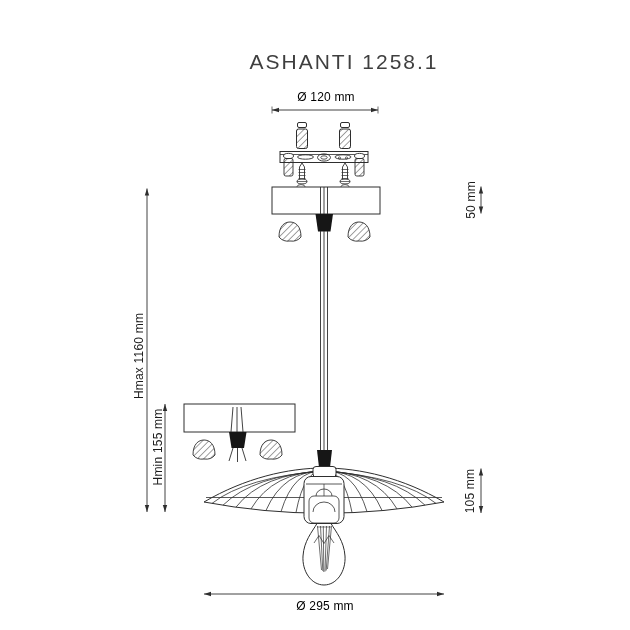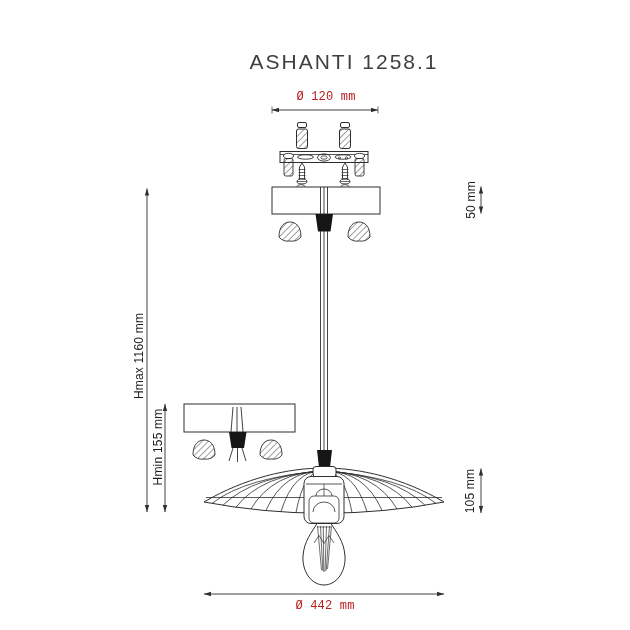--- a/index.html
+++ b/index.html
@@ -3,21 +3,21 @@
 <meta charset="utf-8">
 <style>
   html,body{margin:0;padding:0;background:#ffffff;}
   .stage{
     position:relative;width:506px;height:630px;background:#ffffff;overflow:hidden;
     font-family:"Liberation Sans", sans-serif;color:#1c1c1c;
   }
   .stage svg{position:absolute;left:0;top:0;}
   .label{
     position:absolute;font-size:12px;line-height:1;white-space:nowrap;
-    transform:translate(-50%,-50%);color:#b91c1c;letter-spacing:.2px;font-family:Liberation Mono, monospace;
+    transform:translate(-50%,-50%);color:#000000;letter-spacing:.2px;
   }
   .vlabel{
     position:absolute;font-size:12px;line-height:1;white-space:nowrap;
     transform:translate(-50%,-50%) rotate(-90deg);color:#1c1c1c;letter-spacing:.2px;
   }
   .title{
     position:absolute;transform:translate(-50%,-50%);
     font-size:21px;letter-spacing:2px;color:#3f3f3f;white-space:nowrap;
     font-weight:400;
   }
@@ -199,14 +199,14 @@
         </g>
       </g>
     </g>
   </svg>
 
   <div class="label" style="left:326px;top:97px">Ø 120 mm</div>
   <div class="vlabel" style="left:471px;top:200px">50 mm</div>
   <div class="vlabel" style="left:139px;top:356px">Hmax 1160 mm</div>
   <div class="vlabel" style="left:158px;top:447px">Hmin 155 mm</div>
   <div class="vlabel" style="left:470px;top:491px">105 mm</div>
-  <div class="label" style="left:325px;top:606px">Ø 442 mm</div>
+  <div class="label" style="left:325px;top:606px">Ø 295 mm</div>
 </div>
 
 </body></html>

